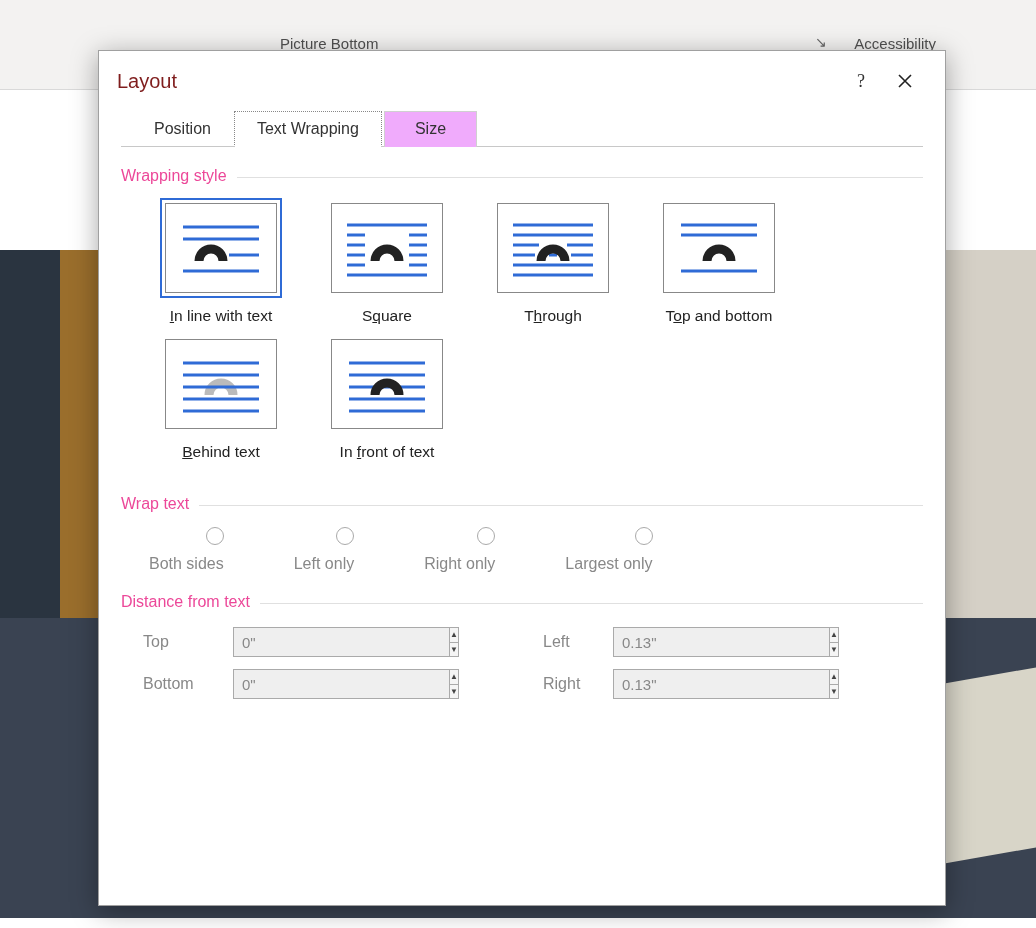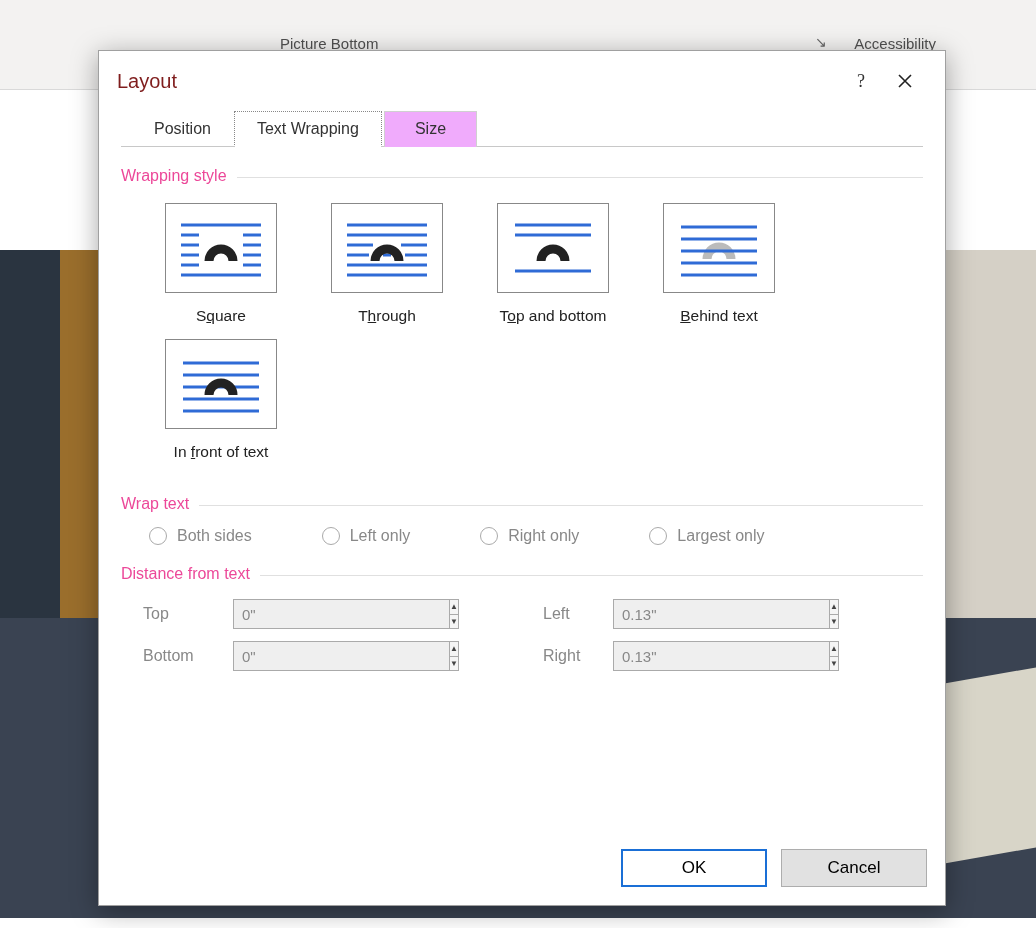--- a/index.html
+++ b/index.html
@@ -54,21 +54,21 @@
   .wrap-tile {
     width: 112px; height: 90px; border: 1px solid #888; background: #fff;
     display: flex; align-items: center; justify-content: center; position: relative;
   }
   .wrap-tile.selected { outline: 2px solid #2f6bd6; outline-offset: 3px; }
   .wrap-label { font-size: 15.5px; color: #222; margin-top: 14px; white-space: nowrap; }
   .wrap-label u { text-decoration: underline; }
 
   
   .radio-row { display: flex; gap: 70px; padding: 14px 0 0 28px; }
-  .radio-item { display: flex; align-items: flex-start; gap: 10px; color: #888; font-size: 16px; }
+  .radio-item { display: flex; align-items: flex-end; gap: 10px; color: #888; font-size: 16px; flex-direction: column; }
   .radio-circle { width: 18px; height: 18px; border: 1.5px solid #aaa; border-radius: 50%; }
 
   
   .dist-grid { display: grid; grid-template-columns: 90px 170px 140px 70px 170px; row-gap: 12px; padding: 16px 0 0 22px; align-items: center; }
   .dist-label { font-size: 16px; color: #888; }
   .spinner { display: flex; width: 160px; height: 30px; }
   .spinner input {
     flex: 1; height: 100%; border: 1px solid #aaa; background: #efefef; color: #888;
     padding: 0 8px; font-size: 15px; outline: none;
   }
@@ -118,20 +118,32 @@
       <div class="tab active">Text Wrapping</div>
       <div class="tab size-tab">Size</div>
     </div>
 
     <div class="fieldset">
       <div class="fieldset-line"></div>
       <span class="fieldset-label">Wrapping style</span>
 
       <div class="wrap-grid">
 
+        <div class="wrap-col">
+          <div class="wrap-tile selected">
+            <svg class="wrap-svg" viewBox="0 0 88 62">
+              <line x1="6" y1="10" x2="82" y2="10" stroke="#2f6bd6" stroke-width="3"></line>
+              <line x1="6" y1="22" x2="82" y2="22" stroke="#2f6bd6" stroke-width="3"></line>
+              <path d="M22 44 A12 12 0 0 1 46 44" fill="none" stroke="#222" stroke-width="9"></path>
+              <line x1="52" y1="38" x2="82" y2="38" stroke="#2f6bd6" stroke-width="3"></line>
+              <line x1="6" y1="54" x2="82" y2="54" stroke="#2f6bd6" stroke-width="3"></line>
+            </svg>
+          </div>
+          <span class="wrap-label"><u>I</u>n line with text</span>
+        </div>
 
         <div class="wrap-col">
           <div class="wrap-tile">
             <svg class="wrap-svg" viewBox="0 0 88 62">
               <line x1="4" y1="8" x2="84" y2="8" stroke="#2f6bd6" stroke-width="3"></line>
               <line x1="4" y1="18" x2="22" y2="18" stroke="#2f6bd6" stroke-width="3"></line>
                 <line x1="66" y1="18" x2="84" y2="18" stroke="#2f6bd6" stroke-width="3"></line>
               <line x1="4" y1="28" x2="22" y2="28" stroke="#2f6bd6" stroke-width="3"></line>
                 <line x1="66" y1="28" x2="84" y2="28" stroke="#2f6bd6" stroke-width="3"></line>
               <line x1="4" y1="38" x2="22" y2="38" stroke="#2f6bd6" stroke-width="3"></line>
@@ -265,17 +277,13 @@
           <input disabled="" value="0.13&quot;" style="">
           <div class="spinner-btns">
               <div>▲</div>
               <div>▼</div>
             </div>
         </div>
       </div>
     </div>
   </div>
 
-  <div class="dialog-footer">
-    <div class="dlg-btn primary">OK</div>
-    <div class="dlg-btn">Cancel</div>
-  </div>
 </div>
 
 </body></html>

